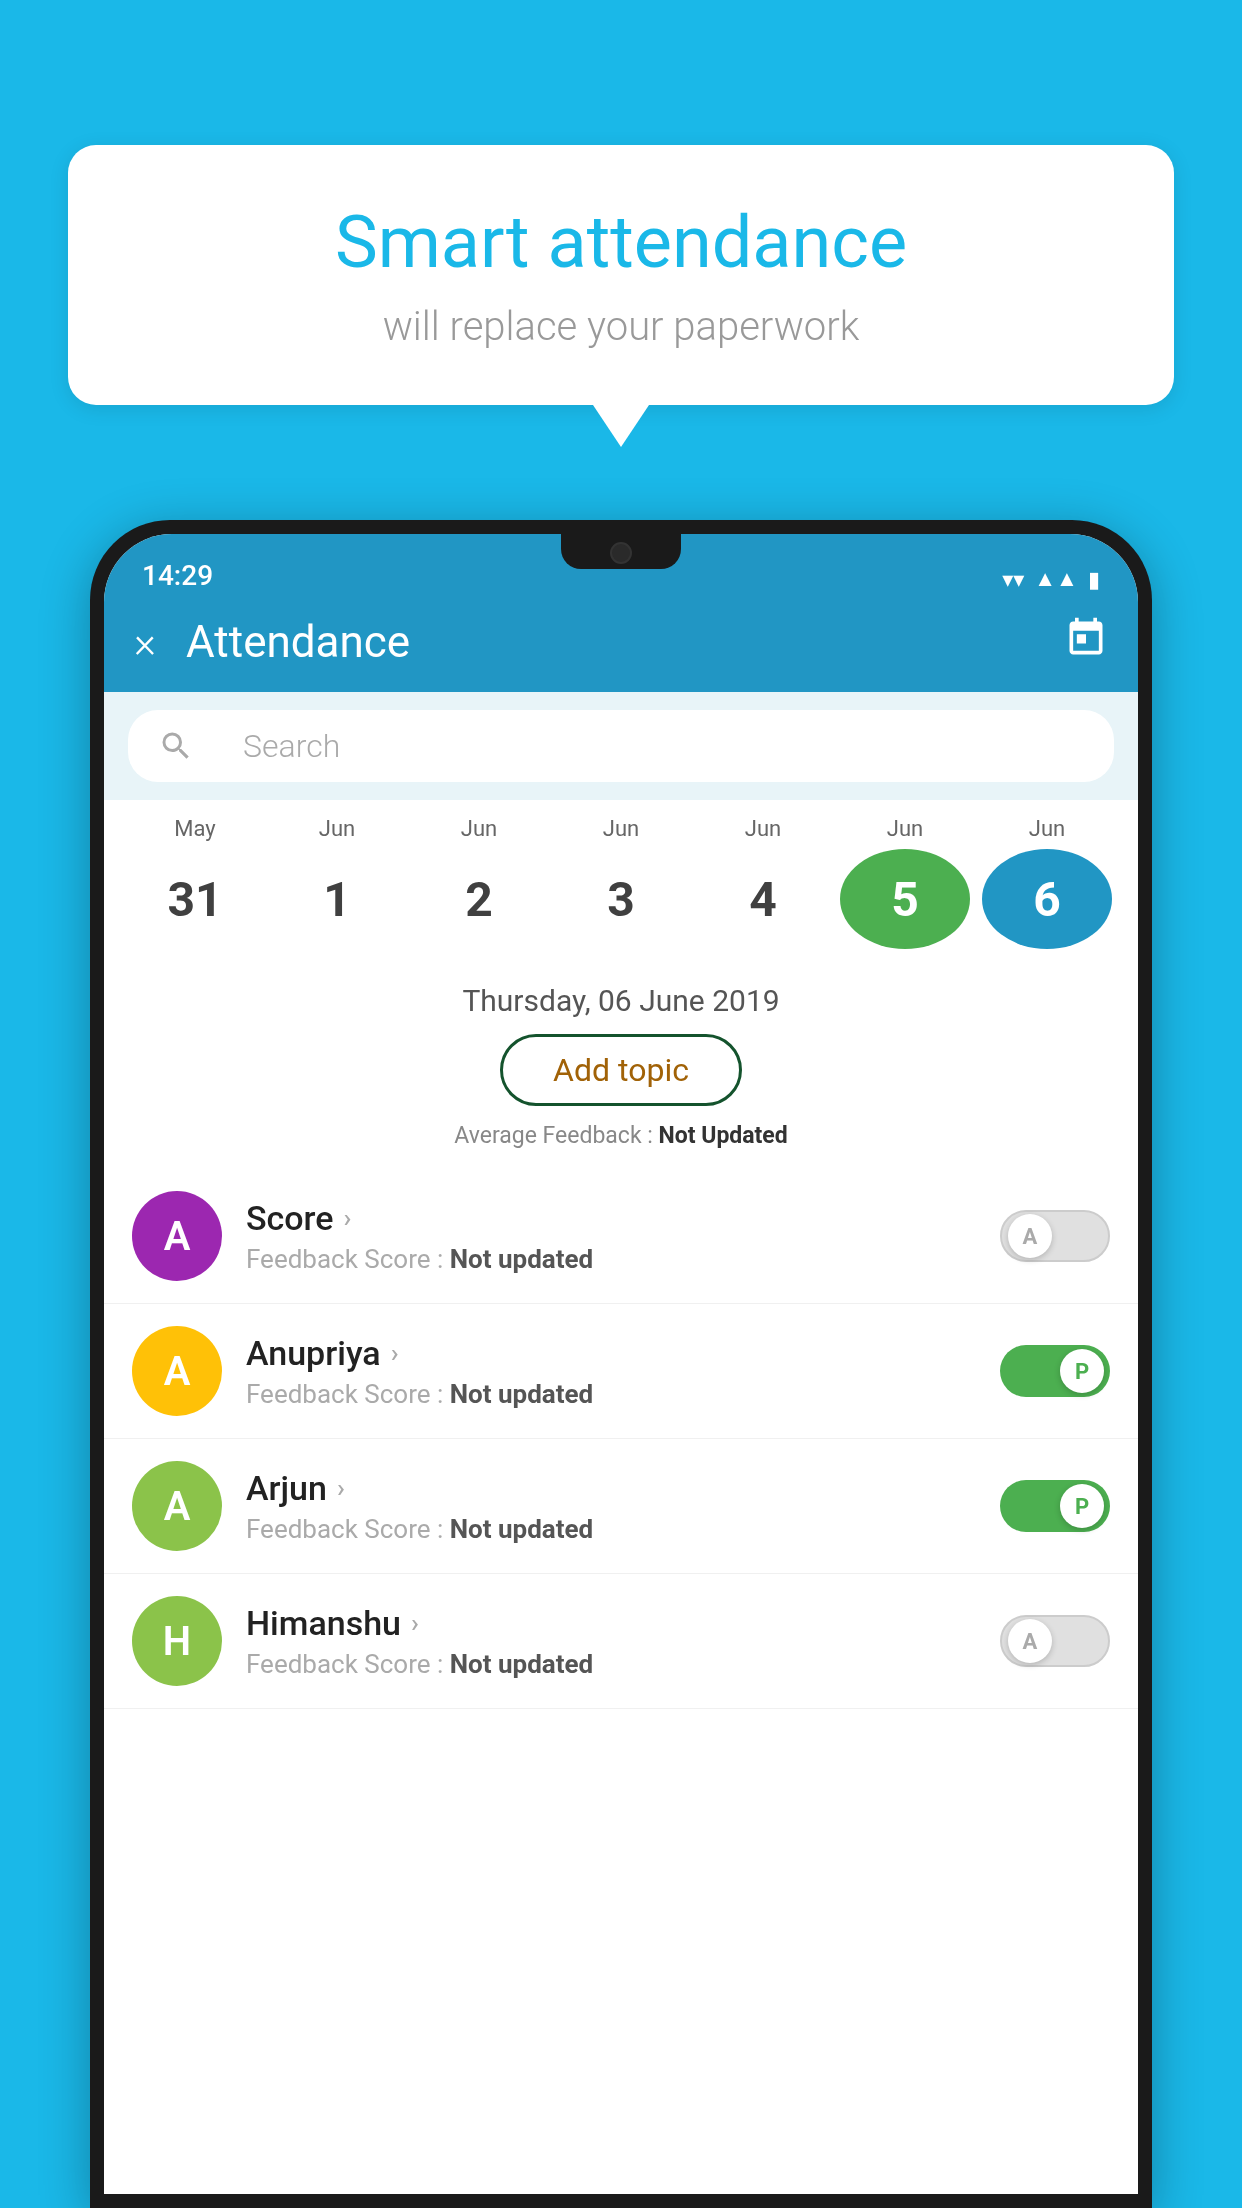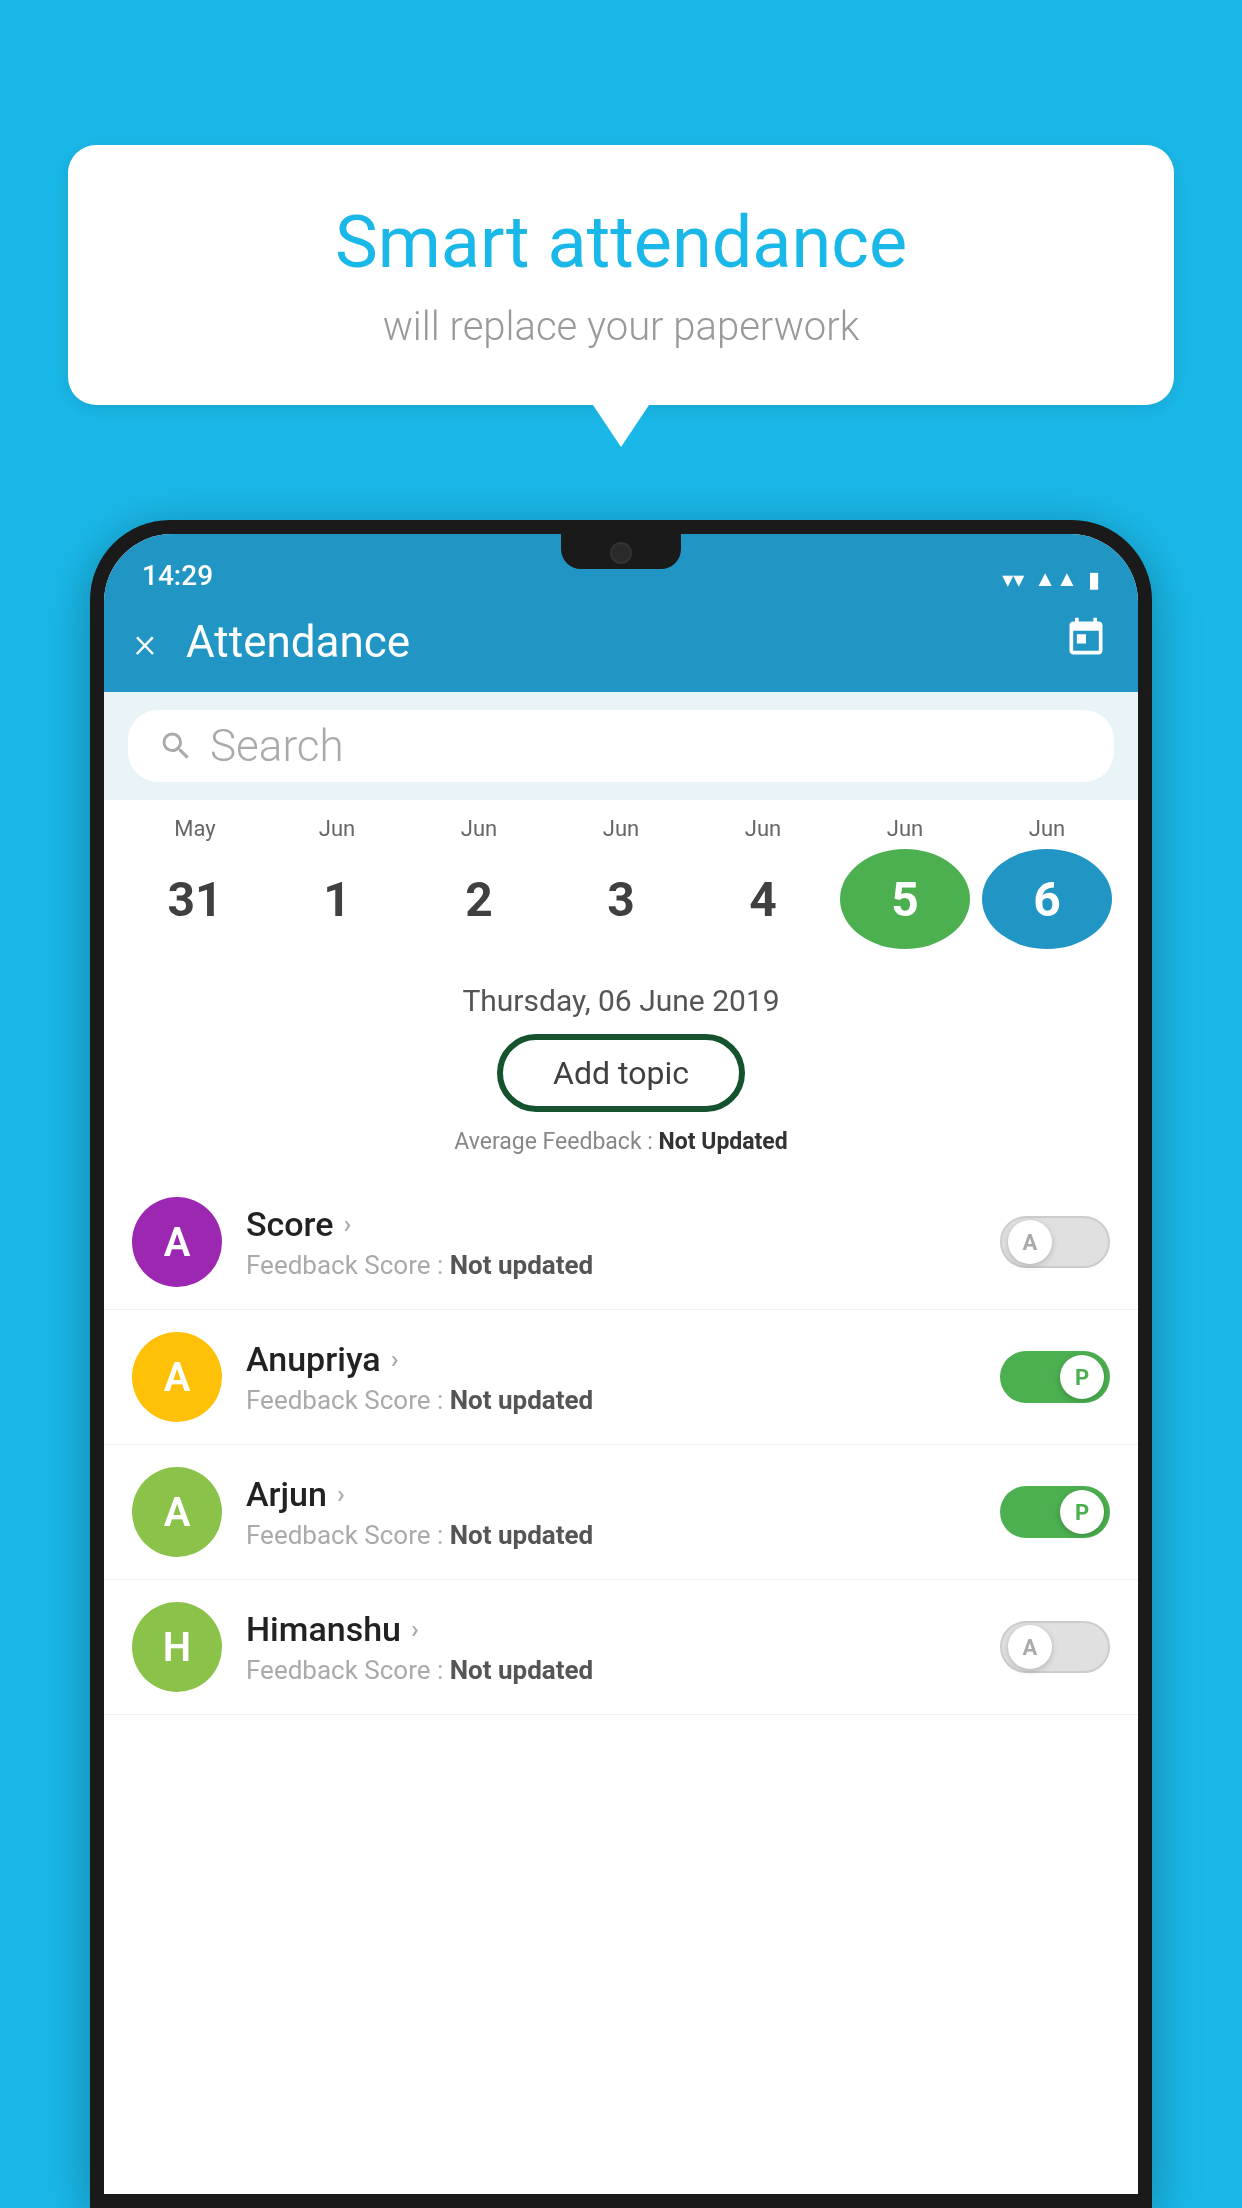--- a/index.html
+++ b/index.html
@@ -178,23 +178,24 @@
       padding: 0 30px;
       gap: 16px;
     }
 
     .search-icon-svg {
       color: #999;
       font-size: 34px;
     }
 
     .search-text {
-      font-size: 44px;
+      font-size: 32px;
       color: #aaa;
       font-weight: 300;
+      margin-left: 33px;
     }
 
     
     .calendar-strip {
       padding: 16px 20px;
       background: white;
       flex-shrink: 0;
     }
 
     .calendar-months {
@@ -248,24 +249,24 @@
       flex-shrink: 0;
     }
 
     .date-display {
       font-size: 30px;
       color: #555;
       margin-bottom: 16px;
     }
 
     .add-topic-btn {
-      border: 6px solid #14532d;
+      border: 3px solid #14532d;
       border-radius: 40px;
       padding: 14px 50px;
-      color: #404040;
+      color: #a16207;
       font-size: 32px;
       background: white;
       display: inline-block;
       cursor: pointer;
     }
 
     .avg-feedback {
       font-size: 23px;
       color: #888;
       margin-top: 16px;

